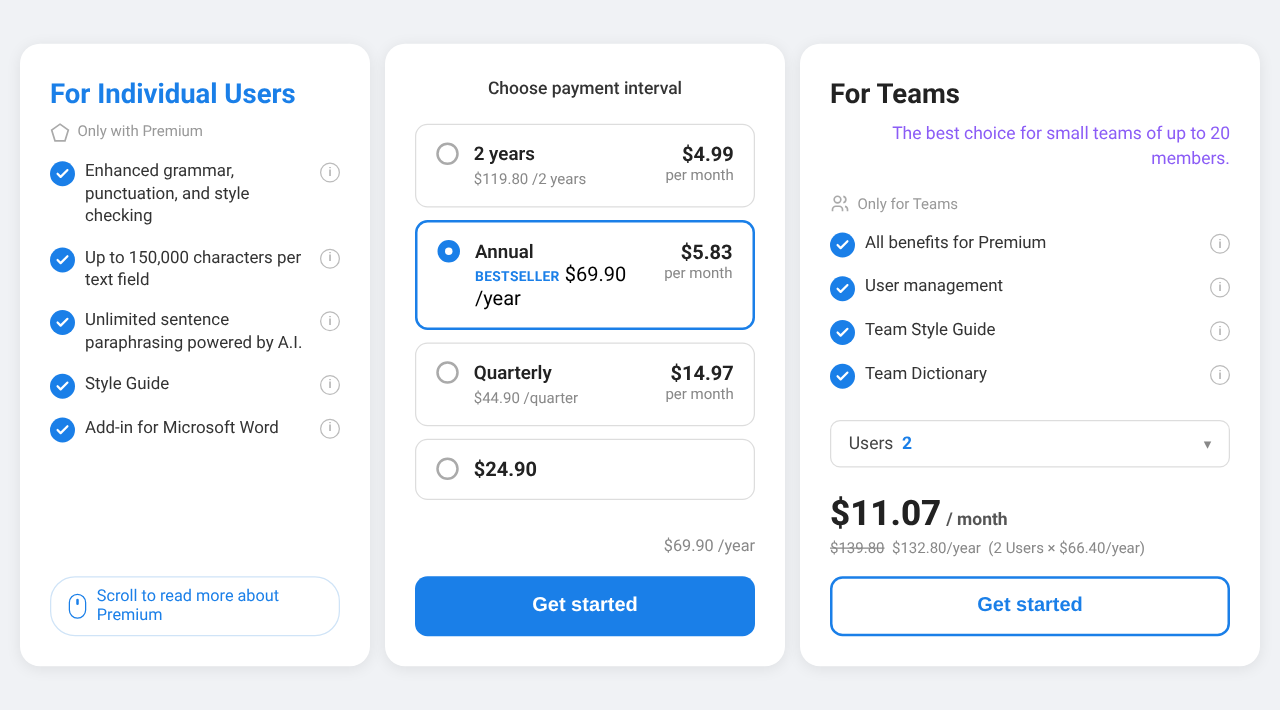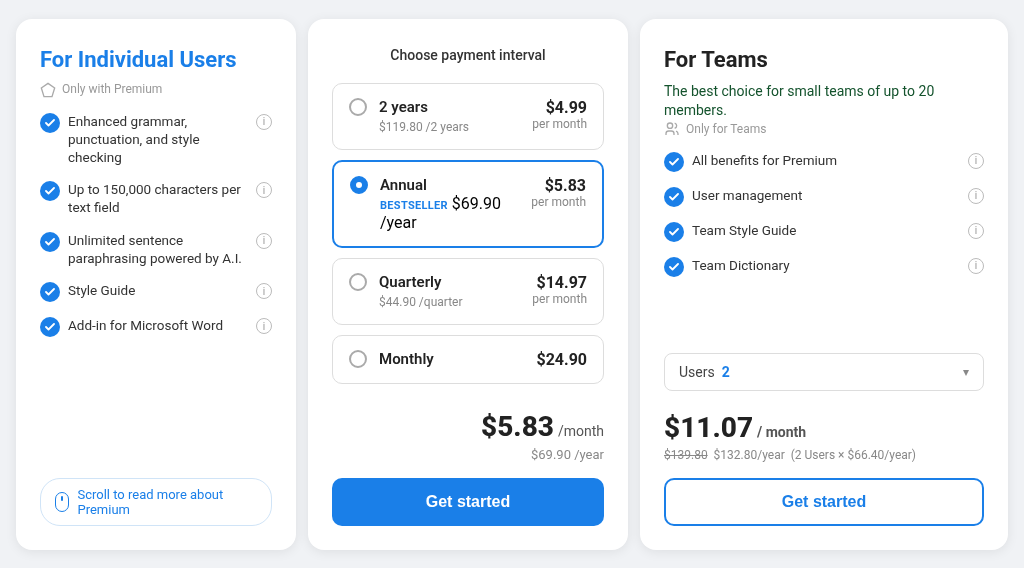--- a/index.html
+++ b/index.html
@@ -251,22 +251,24 @@
 
     
     .right-title {
       font-size: 22px;
       font-weight: 700;
       color: #222;
       margin-bottom: 10px;
     }
     .right-subtitle {
       font-size: 14px;
-      color: #14532d;
+      color: #8b5cf6;
+      margin-bottom: 18px;
       line-height: 1.4;
+      text-align: right;
     }
     .teams-label {
       display: flex;
       align-items: center;
       gap: 6px;
       color: #999;
       font-size: 12px;
       margin-bottom: 14px;
     }
     .users-select-row {
@@ -417,36 +419,28 @@
       <div class="plan-name">Quarterly</div>
       <div><span class="plan-sub">$44.90 /quarter</span></div>
     </div>
     <div class="plan-price">
       <span class="plan-price-main">$14.97</span>
       <span class="plan-price-unit">per month</span>
     </div>
   </div>
         <div class="plan-option">
     <div class="radio-btn "></div>
-    <div class="plan-info">
-      <div class="plan-name">Monthly</div>
-      <div></div>
-    </div>
     <div class="plan-price">
       <span class="plan-price-main">$24.90</span>
       
     </div>
   </div>
       </div>
 
     <div class="summary-section">
-      <div>
-        <span class="summary-price">$5.83</span>
-        <span class="summary-unit">/month</span>
-      </div>
       <div class="summary-annual">$69.90 /year</div>
     </div>
 
     <button class="get-started-btn">Get started</button>
   </div>
 
   <div class="card card-right">
     <div class="right-title">For Teams</div>
     <div class="right-subtitle">The best choice for small teams of up to 20 members.</div>
 

